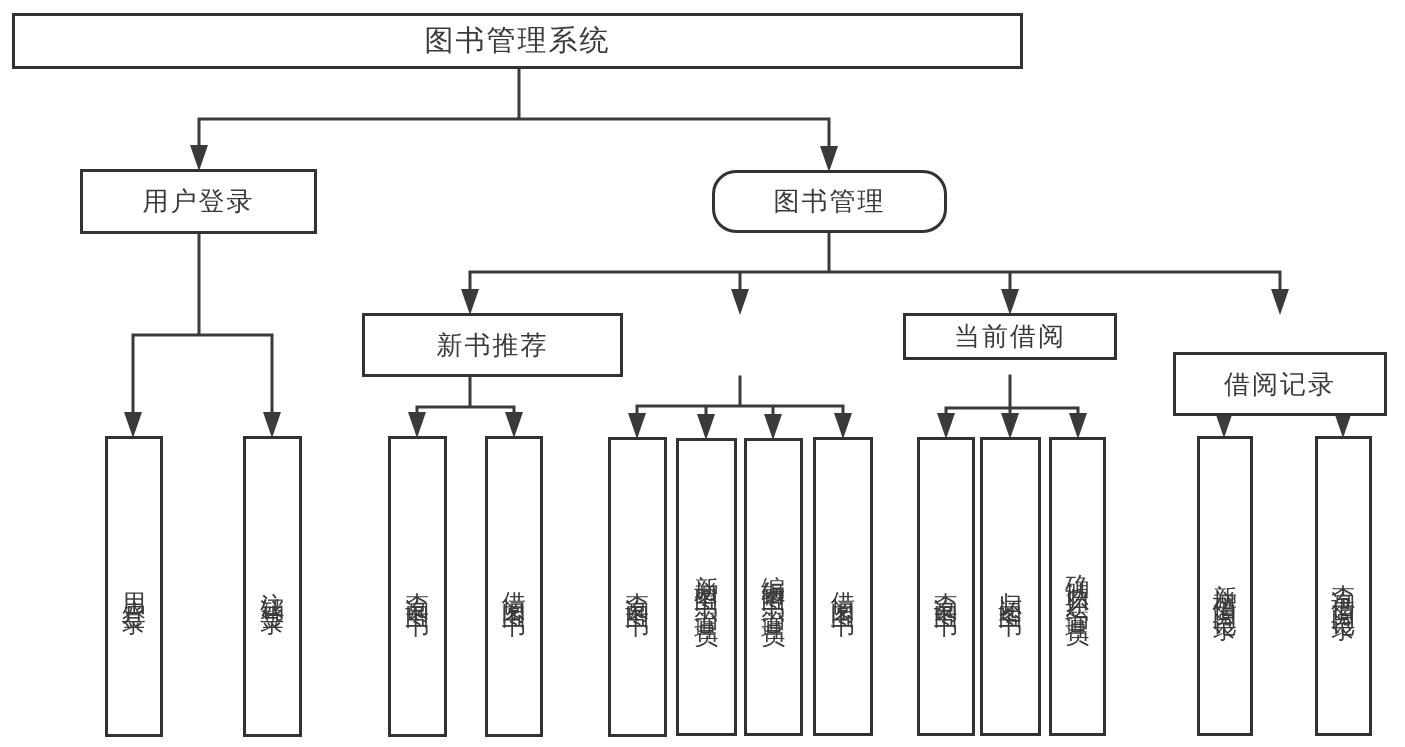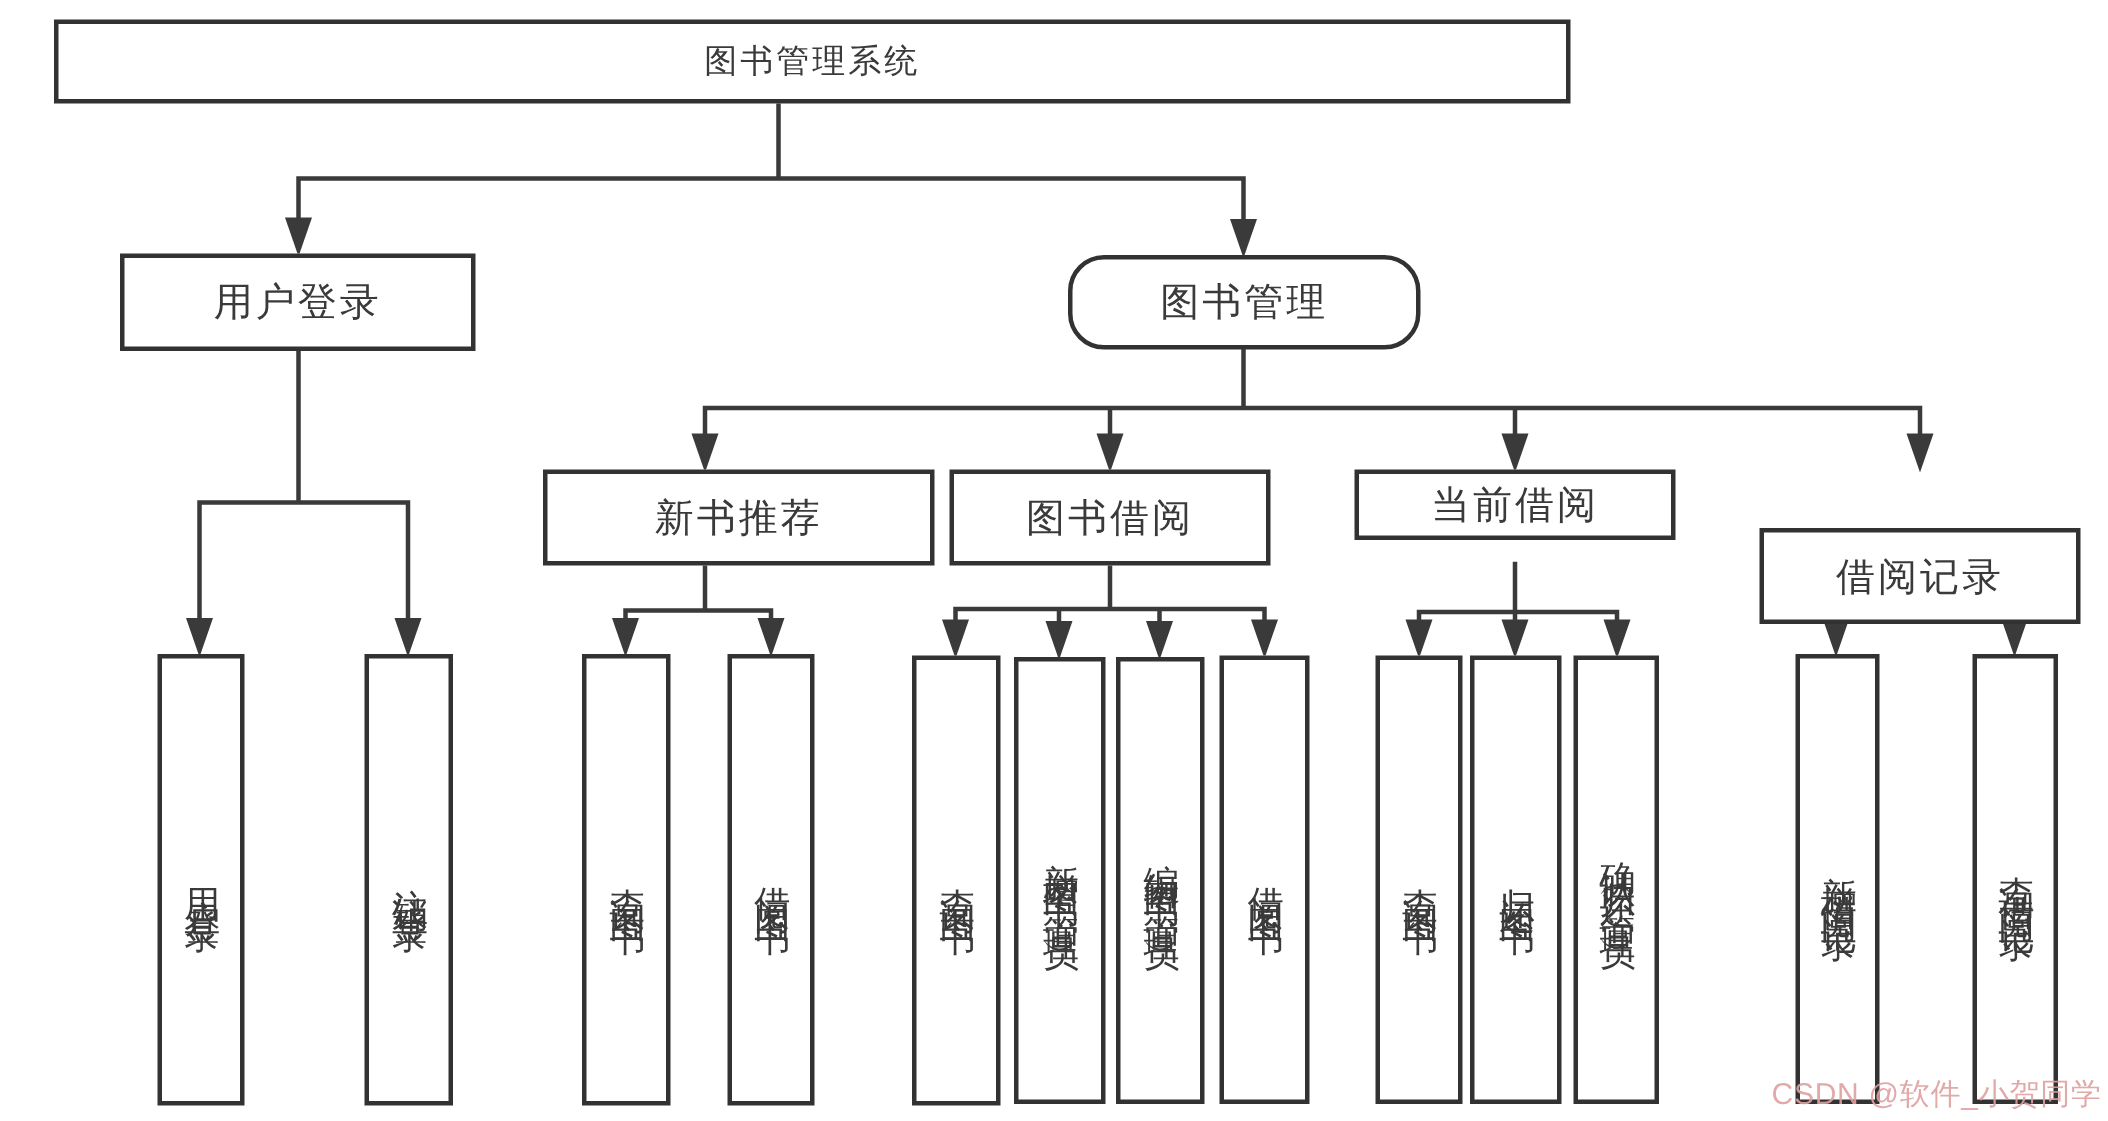--- a/index.html
+++ b/index.html
@@ -7,21 +7,21 @@
     position:relative; width:1405px; height:747px; background:#ffffff;
     font-family:"Liberation Sans","DejaVu Sans",sans-serif; overflow:hidden;
   }
   .stage svg.wires { position:absolute; left:0; top:0; z-index:1; }
   .node {
     position:absolute; background:#ffffff; border:3px solid #323232;
     box-sizing:border-box; display:flex; align-items:center; justify-content:center;
     color:#3a3a3a; z-index:2;
   }
   .node.h { font-size:26px; letter-spacing:2px; white-space:nowrap; }
-  .node.title { font-size:22px; letter-spacing:2px;margin-left:24px; }
+  .node.title { font-size:29px; letter-spacing:2px; }
   .node.v span {
     writing-mode:vertical-rl; text-orientation:mixed;
     font-size:24px; letter-spacing:7px; line-height:1.15; white-space:nowrap;
   }
   .watermark {
     position:absolute; z-index:5; font-size:20px; letter-spacing:0.5px;
     color:rgba(223,160,160,0.9); white-space:nowrap;
   }
 </style>
 </head>
@@ -69,23 +69,20 @@
   <div class="node h" style="left:80px; top:169px; width:237px; height:65px;">
     <span>用户登录</span>
   </div>
   <div class="node h" style="left:712px; top:170px; width:235px; height:63px;border-radius:24px;">
     <span>图书管理</span>
   </div>
 
   <div class="node h" style="left:362px; top:313px; width:261px; height:64px;">
     <span>新书推荐</span>
   </div>
-  <div class="node h" style="left:633px; top:313px; width:214px; height:64px;">
-    <span>图书借阅</span>
-  </div>
   <div class="node h" style="left:903px; top:313px; width:214px; height:47px;">
     <span>当前借阅</span>
   </div>
   <div class="node h" style="left:1173px; top:313px; width:214px; height:64px;margin-top:39px;">
     <span>借阅记录</span>
   </div>
 
   <div class="node v" style="left:105px; top:436px; width:58px; height:301px;">
     <span>用户登录</span>
   </div>
@@ -123,15 +120,14 @@
     <span>确认归还（管理员）</span>
   </div>
 
   <div class="node v" style="left:1197px; top:436px; width:56px; height:300px;">
     <span>新增借阅记录</span>
   </div>
   <div class="node v" style="left:1315px; top:436px; width:57px; height:300px;">
     <span>查询借阅记录</span>
   </div>
 
-  <div class="watermark" style="left:1181px; top:716px;">CSDN @软件_小贺同学</div>
 
 </div>
 
 </body></html>

